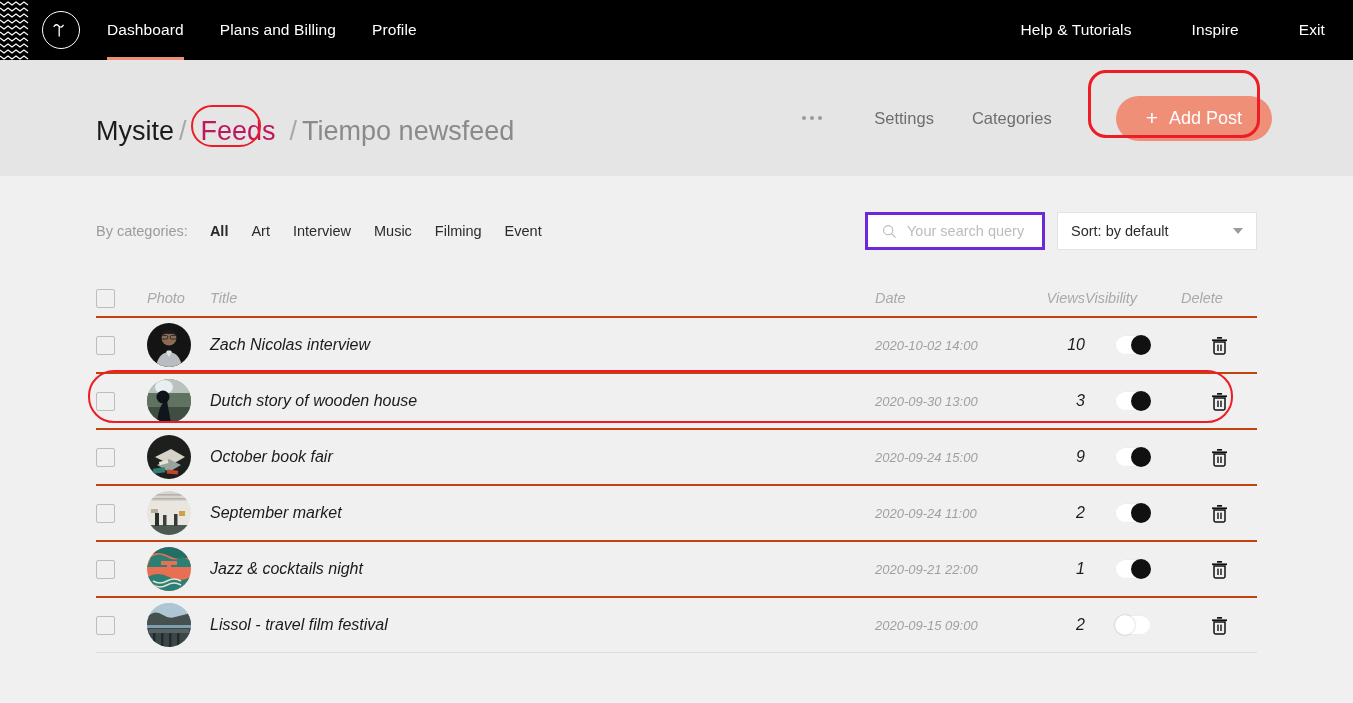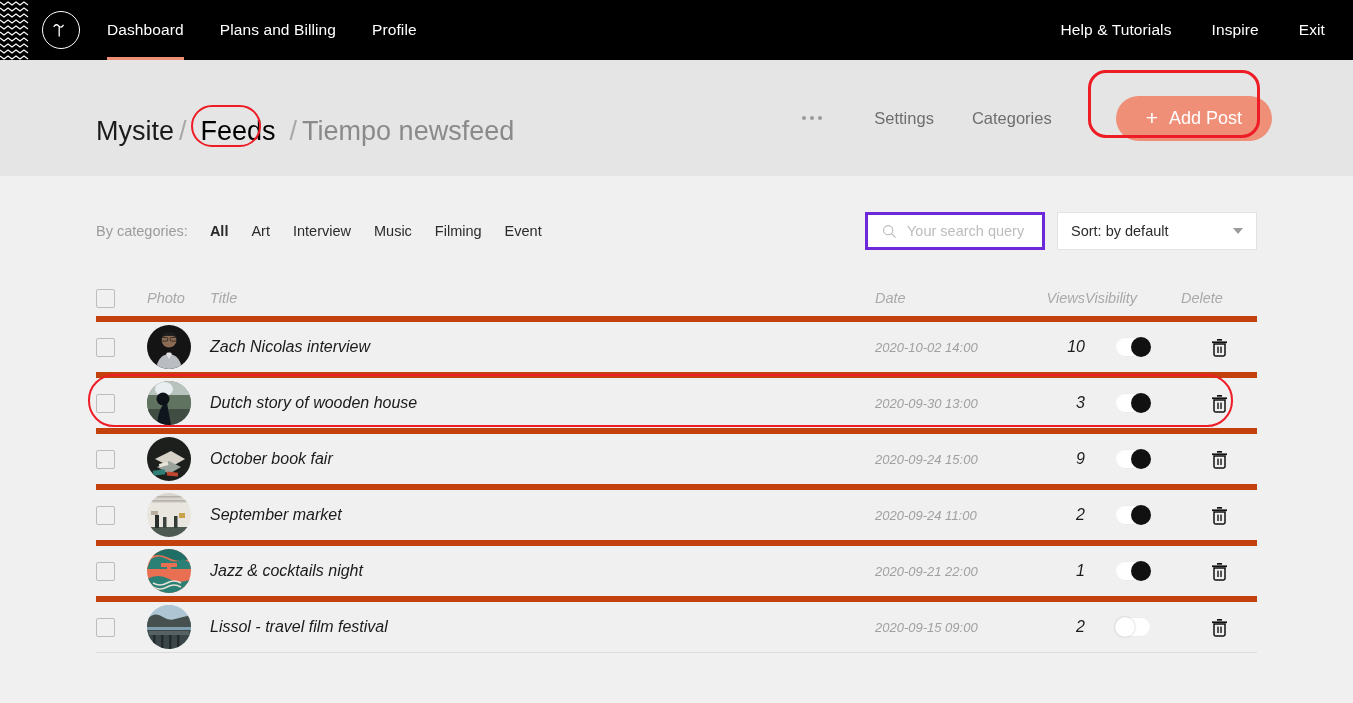--- a/index.html
+++ b/index.html
@@ -59,20 +59,21 @@
     left: 0; right: 0; bottom: 0;
     height: 3px;
     background: #ef8f78;
   }
   .nav-right {
     margin-left: auto;
     display: flex;
     align-items: center;
     height: 60px;
     padding-right: 28px;
+    gap: 20px;
   }
   .nav-right .nav-item { margin-right: 0; margin-left: 40px; }
 
   
   .page-header {
     position: relative;
     height: 116px;
     background: #e5e5e5;
     display: flex;
     align-items: center;
@@ -82,21 +83,21 @@
     display: flex;
     align-items: baseline;
     font-size: 27px;
     font-weight: 400;
     white-space: nowrap;
   }
   .bc-site { color: #1b1b1b; }
   .bc-sep { color: #a8a8a8; margin: 0 5px; font-size: 27px; }
   .bc-mid {
     position: relative;
-    color: #000000;
+    color: #be185d;
     padding: 3px 9px;
     margin-top: 27px;
   }
   .bc-mid .annot-oval {
     position: absolute;
     left: -1px; top: -8px;
     width: 70px; height: 42px;
     border: 2.5px solid #ee1c25;
     border-radius: 21px;
     pointer-events: none;
@@ -210,21 +211,21 @@
 
   
   .tbl { width: 100%; margin-top: 30px; position: relative; font-style: italic; }
   .thead, .trow {
     display: flex;
     align-items: center;
   }
   .thead { height: 36px; }
   .trow {
     height: 56px;
-    border-top: 6px solid #c2410c;
+    border-top: 2px solid #c2410c;
     position: relative;
   }
   .tbl-endline { border-top: 1px solid #dcdcdc; }
 
   .c-check { width: 51px; display: flex; align-items: center; }
   .c-photo { width: 63px; }
   .c-title { flex: 1; }
   .c-date  { width: 144px; }
   .c-views { width: 66px; text-align: right; }
   .c-vis   { width: 96px; display: flex; justify-content: center; }

